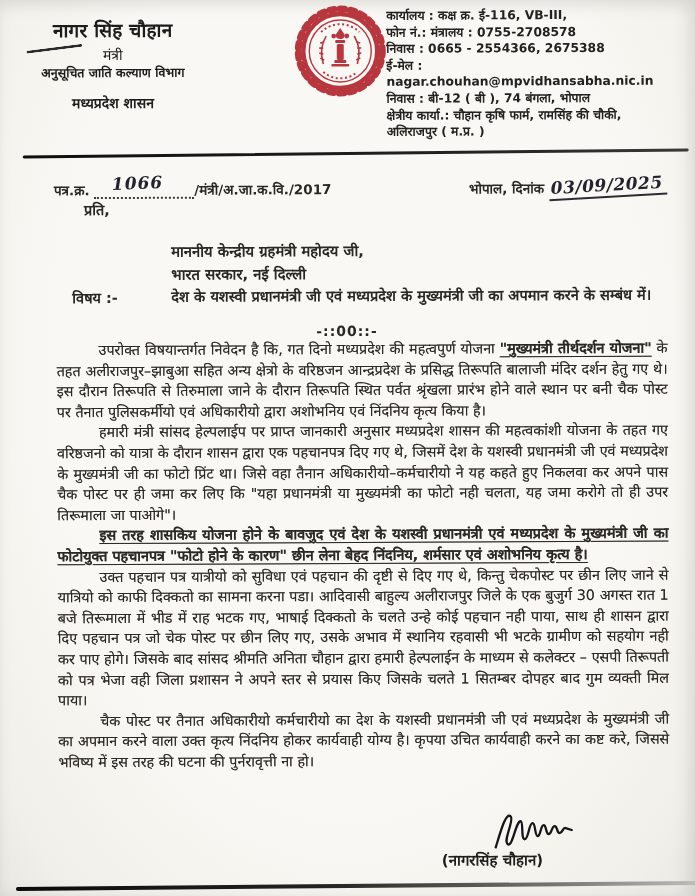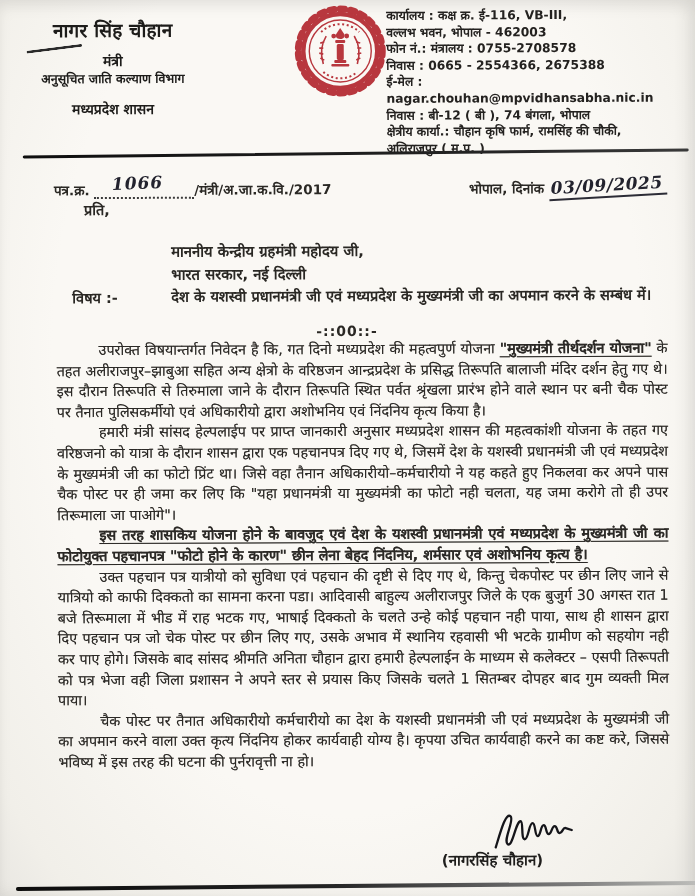--- a/index.html
+++ b/index.html
@@ -19,21 +19,21 @@
     overflow:hidden;
   }
   .tilt{position:absolute;inset:0;transform:rotate(-.25deg);}
 
   
   .lh-left{
     position:absolute;left:22px;top:16px;width:185px;
     text-align:center;color:#1d1c1a;
   }
   .lh-name{font-size:19px;font-weight:bold;letter-spacing:.2px;}
-  .lh-title{font-size:14px;font-weight:bold;margin-top:8px;}
+  .lh-title{font-size:14px;font-weight:normal;margin-top:2px;}
   .lh-dept{font-size:12.5px;font-weight:bold;margin-top:0;}
   .lh-govt{font-size:14px;font-weight:bold;margin-top:12px;}
   .pen-dash{
     position:absolute;left:28px;top:46px;width:56px;height:0;
     border-top:3px solid #2a2a2a;transform:rotate(-7deg);border-radius:2px;
   }
   .emblem{position:absolute;left:295px;top:4px;width:94px;height:94px;}
   .lh-right{
     position:absolute;left:388px;top:8px;width:302px;
     font-size:12.3px;font-weight:bold;line-height:16.6px;color:#242220;
@@ -137,21 +137,20 @@
           <path d="M47 24 l4 6 c1 2 0 5 -4 5 c-4 0 -5 -3 -4 -5 z"></path>
           <circle cx="40.5" cy="32" r="2.4"></circle>
           <circle cx="53.5" cy="32" r="2.4"></circle>
           <rect x="38" y="60" width="18" height="2.4" rx="1"></rect>
         </g>
       </g>
     </svg>
 
     <div class="lh-right">
       <div>कार्यालय : कक्ष क्र. ई-116, VB-III,</div>
-      <div>वल्लभ भवन, भोपाल - 462003</div>
       <div>फोन नं.: मंत्रालय : 0755-2708578</div>
       <div>निवास : 0665 - 2554366, 2675388</div>
       <div>ई-मेल : nagar.chouhan@mpvidhansabha.nic.in</div>
       <div>निवास : बी-12 ( बी ), 74 बंगला, भोपाल</div>
       <div>क्षेत्रीय कार्या.: चौहान कृषि फार्म, रामसिंह की चौकी,</div>
       <div>अलिराजपुर ( म.प्र. )</div>
     </div>
 
     <div class="rule-top"></div>
 

